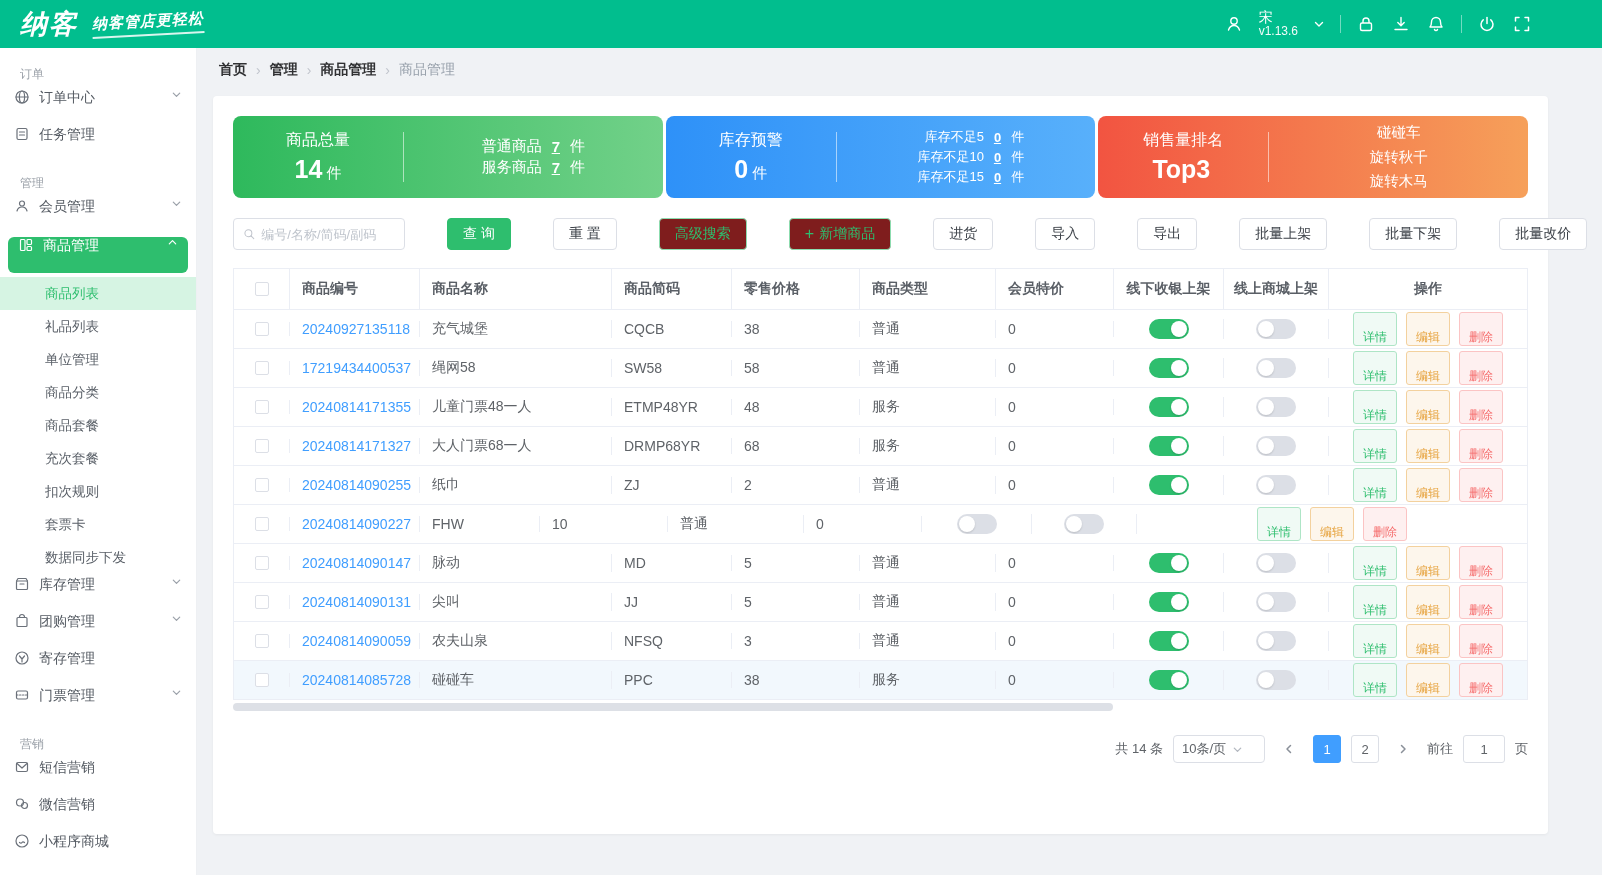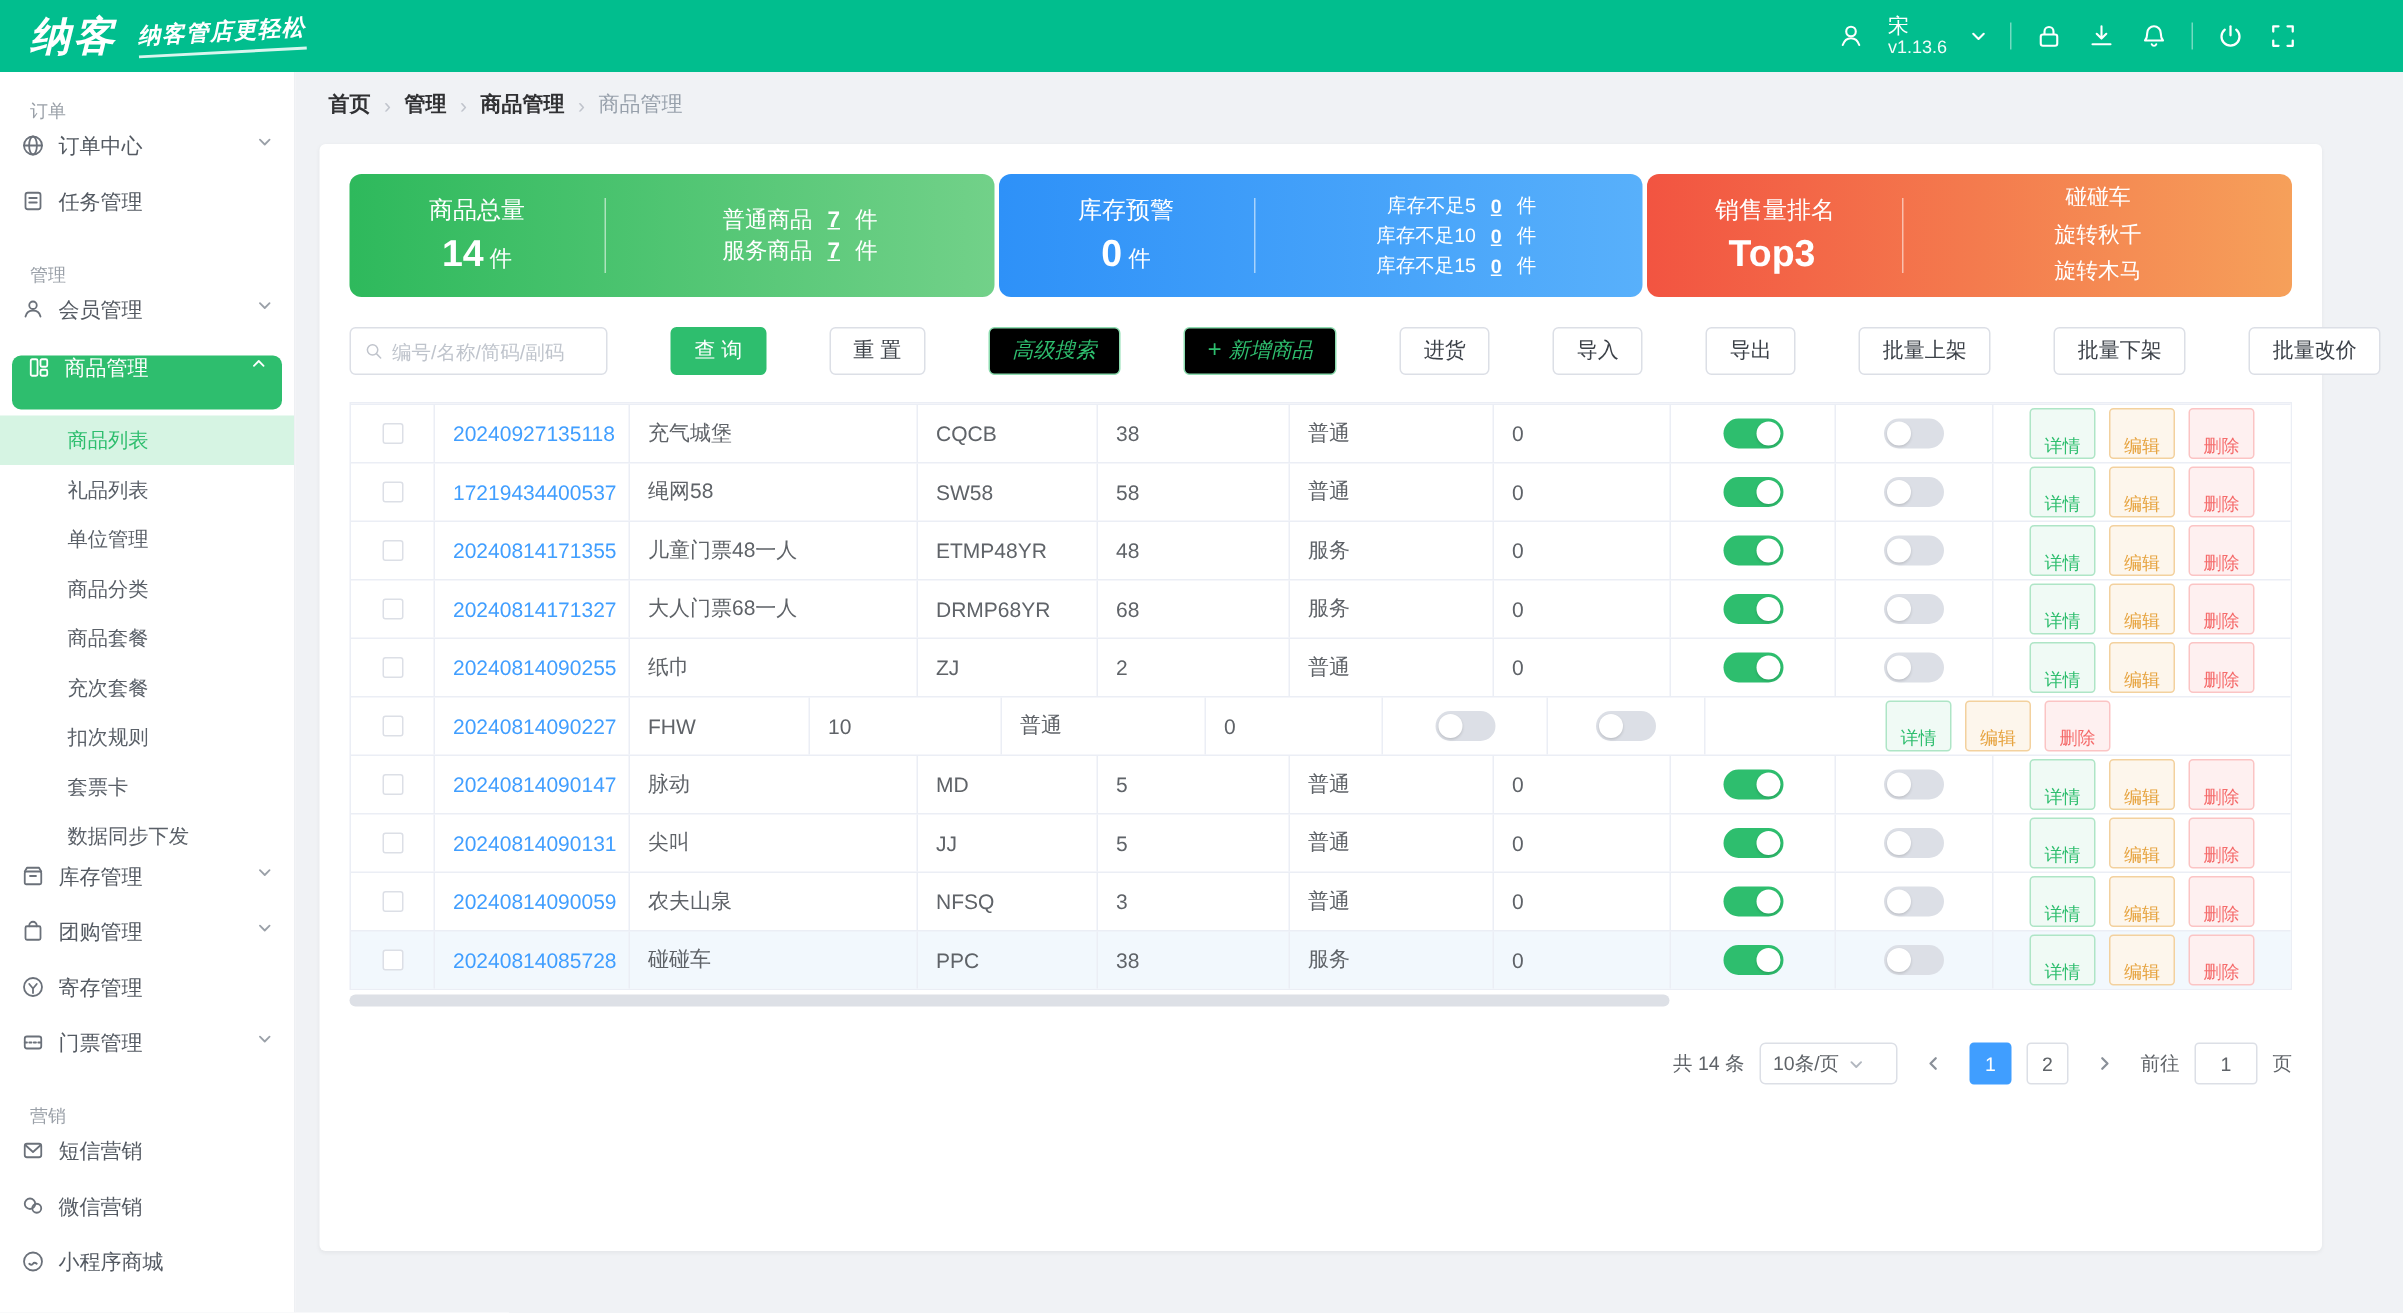--- a/index.html
+++ b/index.html
@@ -75,28 +75,28 @@
   .blue  .stat-row .rlabel { min-width:76px; }
   .rank-item { font-size:14.5px; line-height:1.55; }
 
   
   .toolbar { display:flex; align-items:center; gap:14px; margin-bottom:18px; flex-wrap:nowrap; }
   .search-box { width:172px; height:32px; border:1px solid #dcdfe6; border-radius:4px; display:flex; align-items:center; gap:6px; padding:0 9px; background:#fff; flex:none; }
   .search-box input { border:none; outline:none; width:100%; font-size:13px; color:#606266; font-family:inherit; }
   .search-box input::placeholder { color:#bfc4cc; }
   .btn { height:32px; padding:0 15px; border-radius:4px; border:1px solid #dcdfe6; background:#fff; color:#3c4148; font-size:14px; display:inline-flex; align-items:center; gap:5px; cursor:pointer; font-family:inherit; white-space:nowrap;margin-left:28px; }
   .btn-primary { background:#2ebe6e; border-color:#2ebe6e; color:#fff; }
-  .btn-lgreen  { background:#000000; border-color:#8cdcaf; color:#2ebe6e;font-style:italic; }
+  .btn-lgreen  { background:#7f1d1d; border-color:#8cdcaf; color:#2ebe6e; }
   .btn .plus { font-size:16px; line-height:1; }
 
   
   .table { border:1px solid #ebeef5; font-size:14px; color:#5f6368; }
   .thead, .trow { display:flex; align-items:stretch; }
   .thead { height:40px; color:#5a5f66; font-weight:600; }
-  .trow { height:39px; border-top:1px solid #ebeef5; background:#fff; }
+  .trow { height:39px; border-top:1px solid #ebeef5; background:#fff;align-items:center; }
   .trow.hl { background:#f2f8fd; }
   .cell { display:flex; align-items:center; padding:0 12px; border-right:1px solid #ebeef5; overflow:hidden; white-space:nowrap; }
   .cell:last-child { border-right:none; }
   .col-check   { width:56px;  justify-content:center; flex:none; }
   .col-code    { width:130px; flex:none; }
   .col-name    { width:192px; flex:none; }
   .col-short   { width:120px; flex:none; }
   .col-price   { width:128px; flex:none; }
   .col-type    { width:136px; flex:none; }
   .col-member  { width:118px; flex:none; }
@@ -431,20 +431,34 @@
           <button class="btn">进货</button>
           <button class="btn">导入</button>
           <button class="btn">导出</button>
           <button class="btn">批量上架</button>
           <button class="btn">批量下架</button>
           <button class="btn">批量改价</button>
           <button class="btn">批量删除</button>
         </div>
 
         <div class="table">
+          <div class="thead">
+            <div class="cell col-check">
+                <span class="checkbox"></span>
+              </div>
+            <div class="cell col-code">商品编号</div>
+            <div class="cell col-name">商品名称</div>
+            <div class="cell col-short">商品简码</div>
+            <div class="cell col-price">零售价格</div>
+            <div class="cell col-type">商品类型</div>
+            <div class="cell col-member">会员特价</div>
+            <div class="cell col-offline">线下收银上架</div>
+            <div class="cell col-online">线上商城上架</div>
+            <div class="cell col-actions">操作</div>
+          </div>
           <div id="table-body">
               <div class="trow">
                 <div class="cell col-check">
                   <span class="checkbox"></span>
                 </div>
                 <div class="cell col-code">
                   <a class="code-link">20240927135118</a>
                 </div>
                 <div class="cell col-name">充气城堡</div>
                 <div class="cell col-short">CQCB</div>

